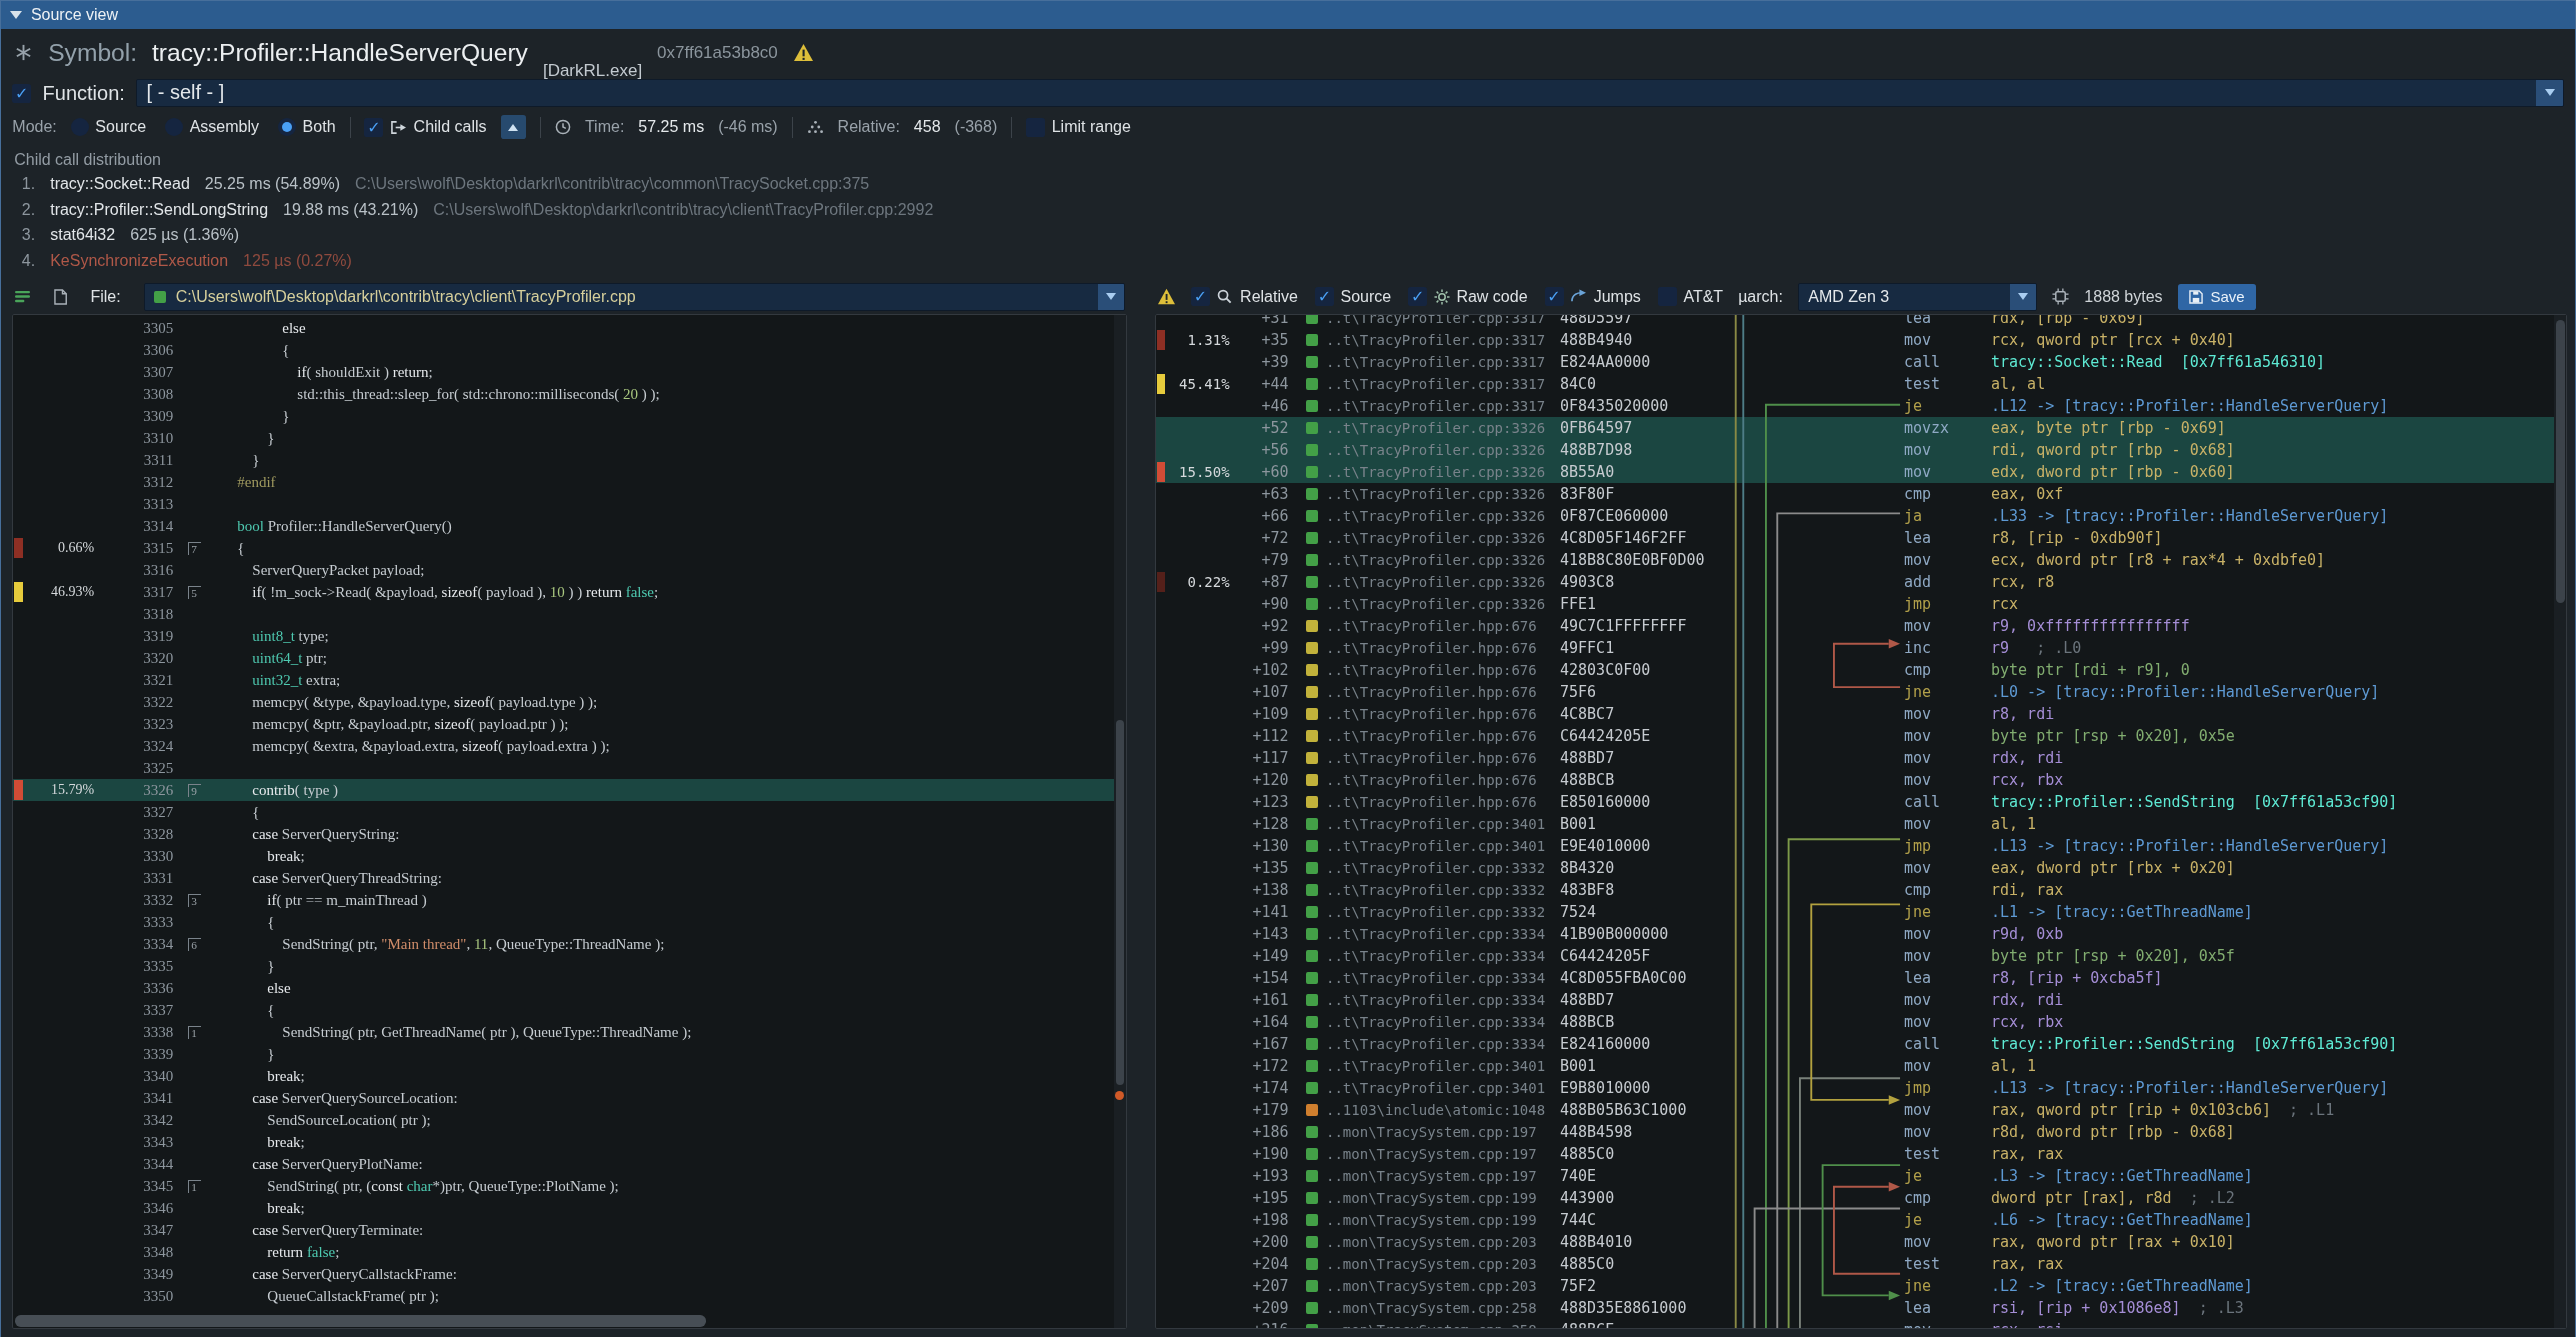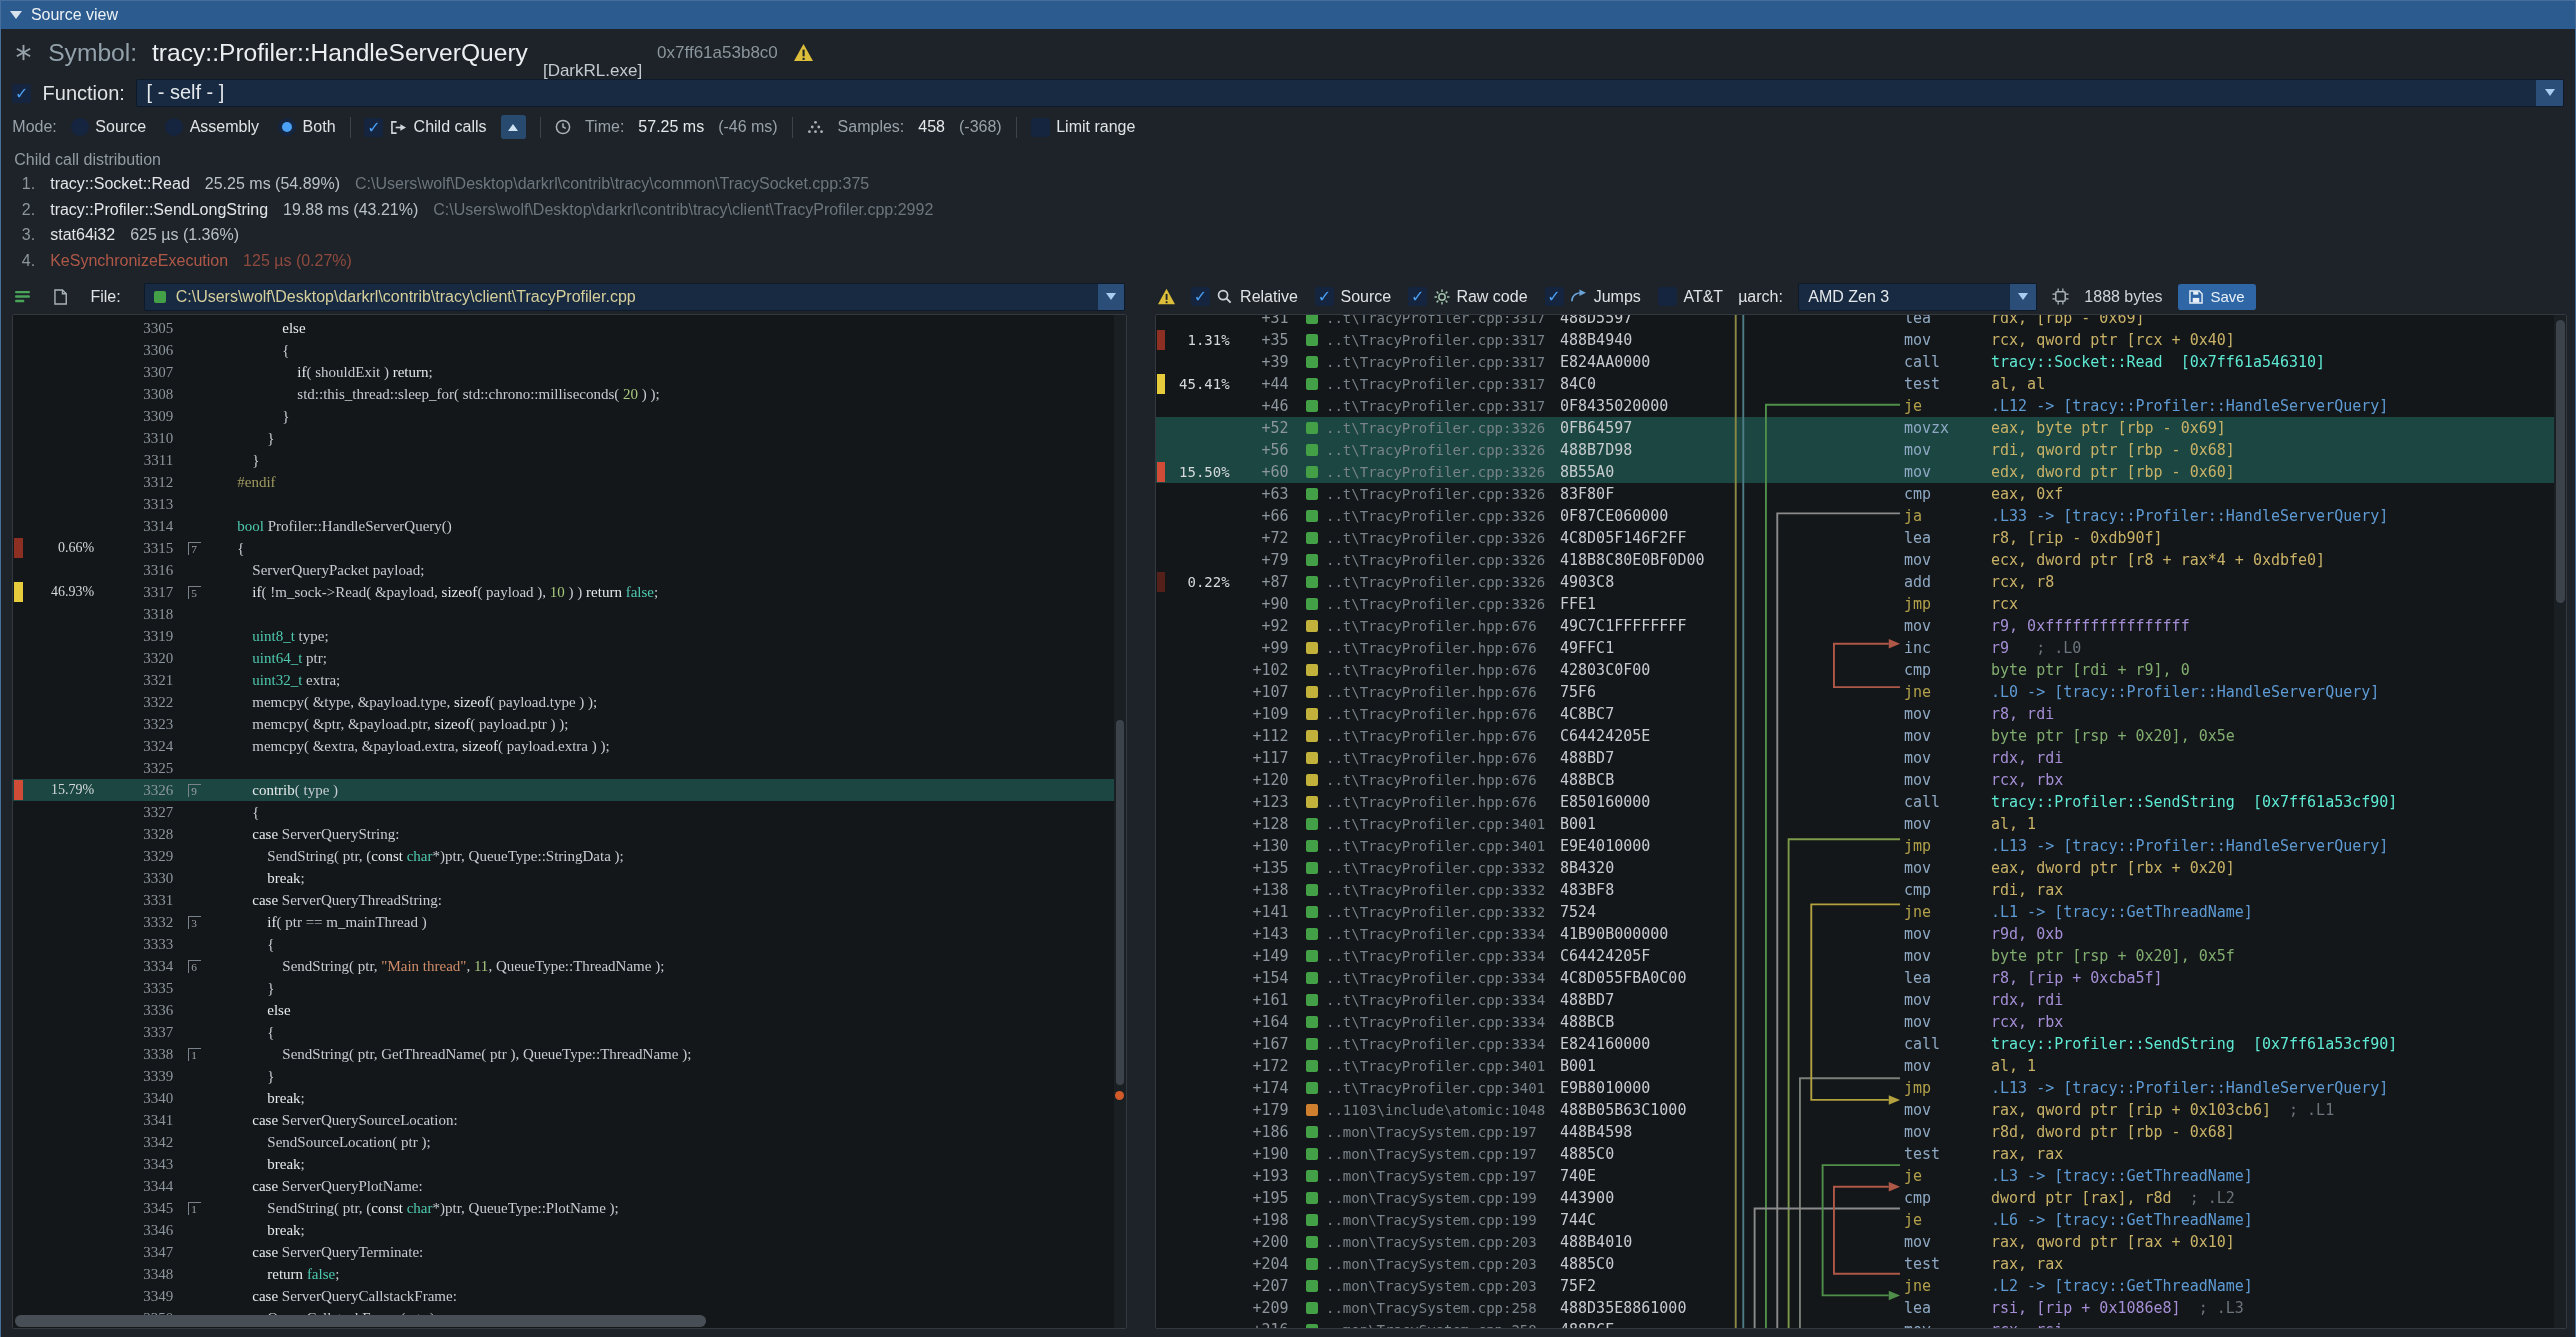--- a/index.html
+++ b/index.html
@@ -203,21 +203,21 @@
           <g fill="#aab2b9">
             <circle cx="9" cy="2.5" r="1.5"></circle>
             <circle cx="5.5" cy="7.5" r="1.5"></circle>
             <circle cx="12.5" cy="7.5" r="1.5"></circle>
             <circle cx="2.5" cy="12.5" r="1.5"></circle>
             <circle cx="9" cy="12.5" r="1.5"></circle>
             <circle cx="15.5" cy="12.5" r="1.5"></circle>
           </g>
         </svg>
       </span>
-    <span class="dim">Samples:</span>
+    <span class="dim">Relative:</span>
     <span class="val">458</span>
     <span class="dim">(-368)</span>
     <span class="vsep"></span>
     <span class="check-item">
       <span class="checkbox"></span>
       <span>Limit range</span>
     </span>
   </div>
 
   <div class="child-section">
@@ -295,21 +295,20 @@
             <div class="srow"><span class="s-pct"></span><span class="s-num">3319</span><span class="s-anno"></span><span class="s-code"><span class="tk-d">    </span><span class="tk-t">uint8_t</span><span class="tk-d"> type;</span></span></div>
             <div class="srow"><span class="s-pct"></span><span class="s-num">3320</span><span class="s-anno"></span><span class="s-code"><span class="tk-d">    </span><span class="tk-t">uint64_t</span><span class="tk-d"> ptr;</span></span></div>
             <div class="srow"><span class="s-pct"></span><span class="s-num">3321</span><span class="s-anno"></span><span class="s-code"><span class="tk-d">    </span><span class="tk-t">uint32_t</span><span class="tk-d"> extra;</span></span></div>
             <div class="srow"><span class="s-pct"></span><span class="s-num">3322</span><span class="s-anno"></span><span class="s-code"><span class="tk-d">    memcpy( &amp;type, &amp;payload.type, </span><span class="tk-k">sizeof</span><span class="tk-d">( payload.type ) );</span></span></div>
             <div class="srow"><span class="s-pct"></span><span class="s-num">3323</span><span class="s-anno"></span><span class="s-code"><span class="tk-d">    memcpy( &amp;ptr, &amp;payload.ptr, </span><span class="tk-k">sizeof</span><span class="tk-d">( payload.ptr ) );</span></span></div>
             <div class="srow"><span class="s-pct"></span><span class="s-num">3324</span><span class="s-anno"></span><span class="s-code"><span class="tk-d">    memcpy( &amp;extra, &amp;payload.extra, </span><span class="tk-k">sizeof</span><span class="tk-d">( payload.extra ) );</span></span></div>
             <div class="srow"><span class="s-pct"></span><span class="s-num">3325</span><span class="s-anno"></span><span class="s-code"></span></div>
             <div class="srow sel"><span class="heatbar" style="background: rgb(209, 76, 54);"></span><span class="s-pct">15.79%</span><span class="s-num">3326</span><span class="s-anno"><i class="annobox">9</i></span><span class="s-code"><span class="tk-d">    </span><span class="tk-k">contrib</span><span class="tk-d">( type )</span></span></div>
             <div class="srow"><span class="s-pct"></span><span class="s-num">3327</span><span class="s-anno"></span><span class="s-code"><span class="tk-d">    {</span></span></div>
             <div class="srow"><span class="s-pct"></span><span class="s-num">3328</span><span class="s-anno"></span><span class="s-code"><span class="tk-d">    </span><span class="tk-k">case</span><span class="tk-d"> ServerQueryString:</span></span></div>
-            <div class="srow"><span class="s-pct"></span><span class="s-num">3329</span><span class="s-anno"></span><span class="s-code"><span class="tk-d">        SendString( ptr, (</span><span class="tk-k">const</span><span class="tk-d"> </span><span class="tk-t">char</span><span class="tk-d">*)ptr, QueueType::StringData );</span></span></div>
             <div class="srow"><span class="s-pct"></span><span class="s-num">3330</span><span class="s-anno"></span><span class="s-code"><span class="tk-d">        </span><span class="tk-k">break</span><span class="tk-d">;</span></span></div>
             <div class="srow"><span class="s-pct"></span><span class="s-num">3331</span><span class="s-anno"></span><span class="s-code"><span class="tk-d">    </span><span class="tk-k">case</span><span class="tk-d"> ServerQueryThreadString:</span></span></div>
             <div class="srow"><span class="s-pct"></span><span class="s-num">3332</span><span class="s-anno"><i class="annobox">3</i></span><span class="s-code"><span class="tk-d">        </span><span class="tk-k">if</span><span class="tk-d">( ptr == m_mainThread )</span></span></div>
             <div class="srow"><span class="s-pct"></span><span class="s-num">3333</span><span class="s-anno"></span><span class="s-code"><span class="tk-d">        {</span></span></div>
             <div class="srow"><span class="s-pct"></span><span class="s-num">3334</span><span class="s-anno"><i class="annobox">6</i></span><span class="s-code"><span class="tk-d">            SendString( ptr, </span><span class="tk-s">"Main thread"</span><span class="tk-d">, </span><span class="tk-n">11</span><span class="tk-d">, QueueType::ThreadName );</span></span></div>
             <div class="srow"><span class="s-pct"></span><span class="s-num">3335</span><span class="s-anno"></span><span class="s-code"><span class="tk-d">        }</span></span></div>
             <div class="srow"><span class="s-pct"></span><span class="s-num">3336</span><span class="s-anno"></span><span class="s-code"><span class="tk-d">        </span><span class="tk-k">else</span></span></div>
             <div class="srow"><span class="s-pct"></span><span class="s-num">3337</span><span class="s-anno"></span><span class="s-code"><span class="tk-d">        {</span></span></div>
             <div class="srow"><span class="s-pct"></span><span class="s-num">3338</span><span class="s-anno"><i class="annobox">1</i></span><span class="s-code"><span class="tk-d">            SendString( ptr, GetThreadName( ptr ), QueueType::ThreadName );</span></span></div>
             <div class="srow"><span class="s-pct"></span><span class="s-num">3339</span><span class="s-anno"></span><span class="s-code"><span class="tk-d">        }</span></span></div>

